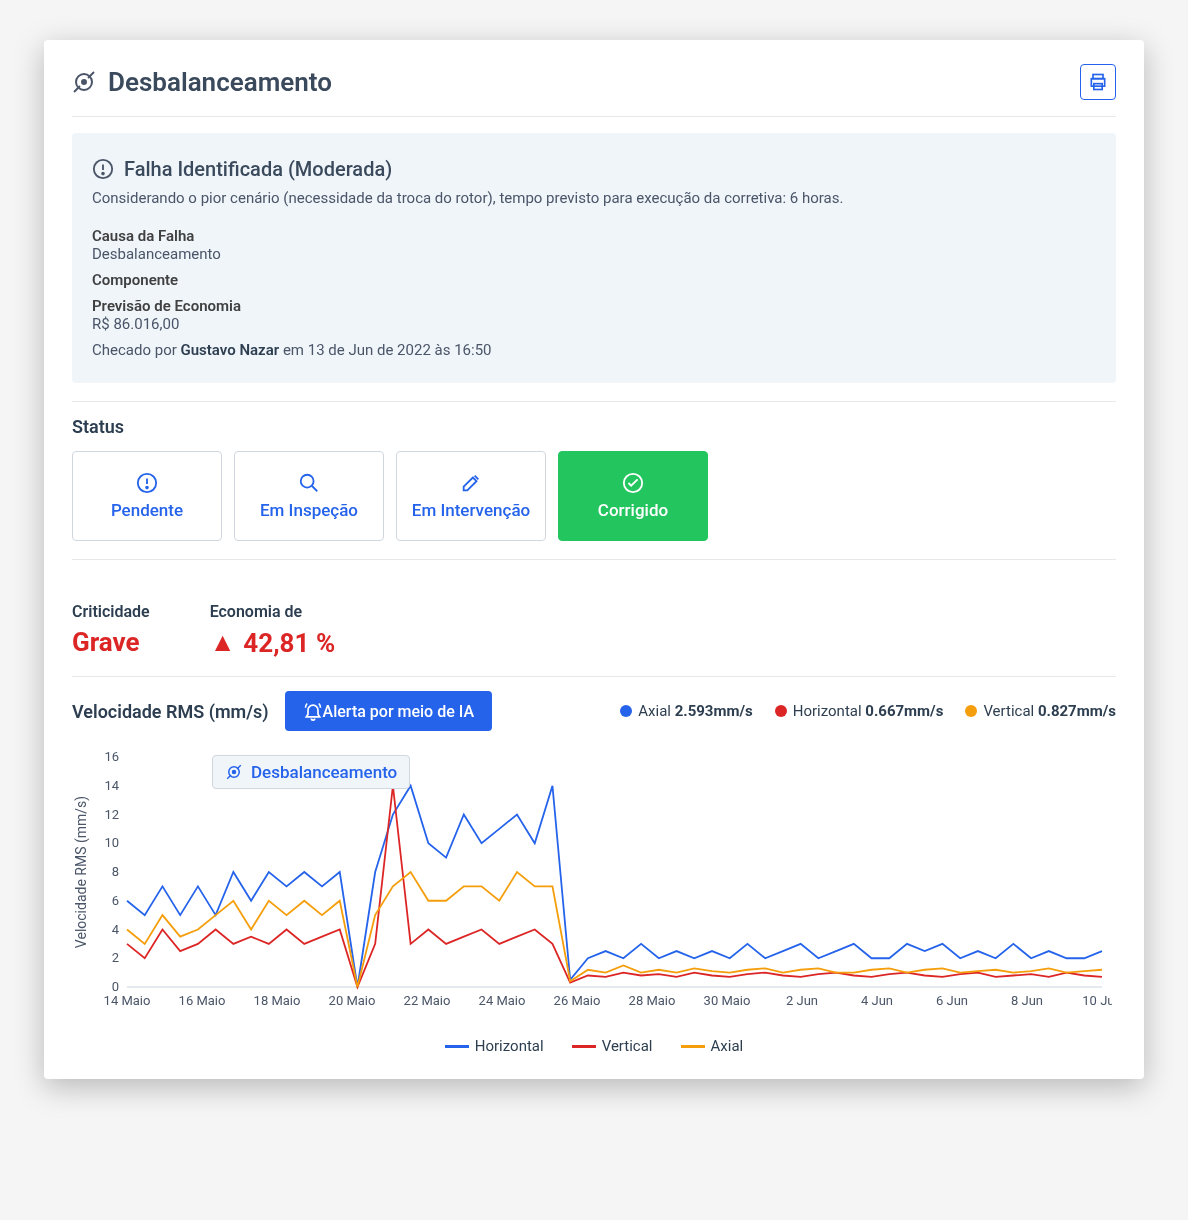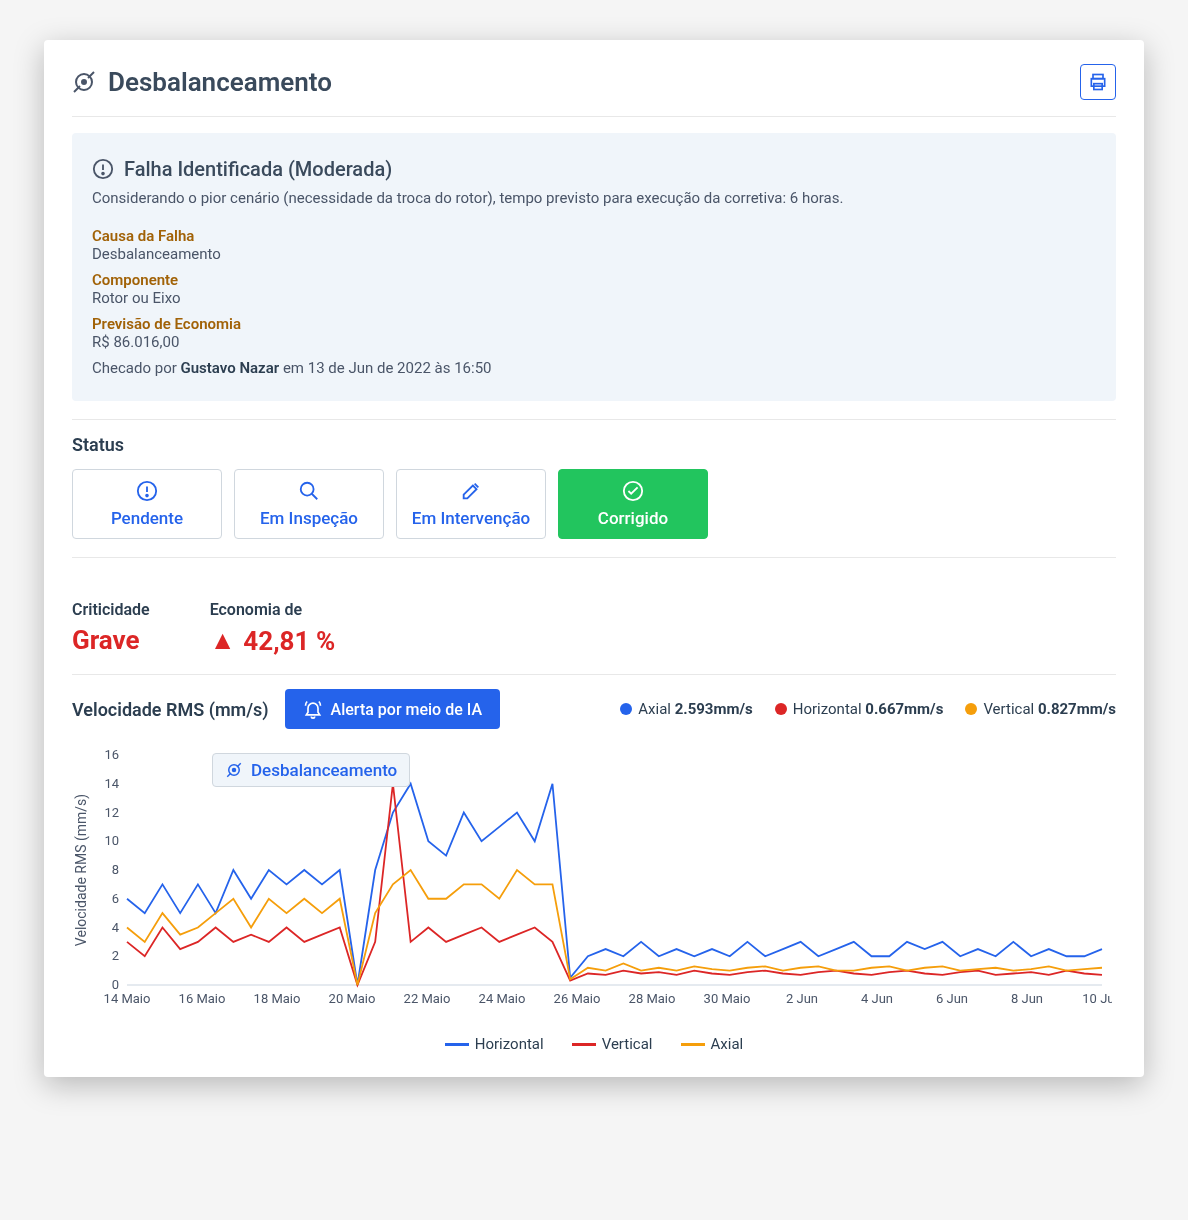--- a/index.html
+++ b/index.html
@@ -63,21 +63,21 @@
   }
   .alert-desc {
     font-size: 15px;
     color: #4a5568;
     margin-bottom: 20px;
   }
   .field { margin-bottom: 8px; }
   .field-label {
     font-weight: 600;
     font-size: 15px;
-    color: #a16207;
+    color: #404040;
   }
   .field-value {
     font-size: 15px;
     color: #4a5568;
   }
   .checked-by {
     font-size: 15px;
     color: #4a5568;
     margin-top: 8px;
   }
@@ -92,21 +92,21 @@
     color: #2c3e50;
     margin-bottom: 14px;
   }
   .status-row {
     display: flex;
     gap: 12px;
   }
   .status-btn {
     flex: 0 0 auto;
     min-width: 150px;
-    height: 70px;
+    height: 90px;
     border: 1px solid #d0d7de;
     border-radius: 4px;
     display: flex;
     flex-direction: column;
     align-items: center;
     justify-content: center;
     gap: 6px;
     font-size: 17px;
     font-weight: 500;
     cursor: pointer;
@@ -160,21 +160,21 @@
     font-weight: 600;
     color: #2c3e50;
   }
   .ai-btn {
     background: #2563eb;
     color: #fff;
     border-radius: 4px;
     padding: 10px 18px;
     display: flex;
     align-items: center;
-    gap: 8px;
+    gap: 0;
     font-size: 16px;
     font-weight: 500;
     cursor: pointer;
   }
   .legend-inline {
     display: flex;
     gap: 22px;
     margin-left: auto;
     font-size: 15px;
   }
@@ -260,21 +260,20 @@
       </span>
       <span>Falha Identificada (Moderada)</span>
     </div>
     <div class="alert-desc">Considerando o pior cenário (necessidade da troca do rotor), tempo previsto para execução da corretiva: 6 horas.</div>
     <div class="field">
       <div class="field-label">Causa da Falha</div>
       <div class="field-value">Desbalanceamento</div>
     </div>
     <div class="field">
       <div class="field-label">Componente</div>
-      <div class="field-value">Rotor ou Eixo</div>
     </div>
     <div class="field">
       <div class="field-label">Previsão de Economia</div>
       <div class="field-value">R$ 86.016,00</div>
     </div>
     <div class="checked-by">
       <span>Checado por </span><b>Gustavo Nazar</b><span> em 13 de Jun de 2022 às 16:50</span>
     </div>
   </div>
 

